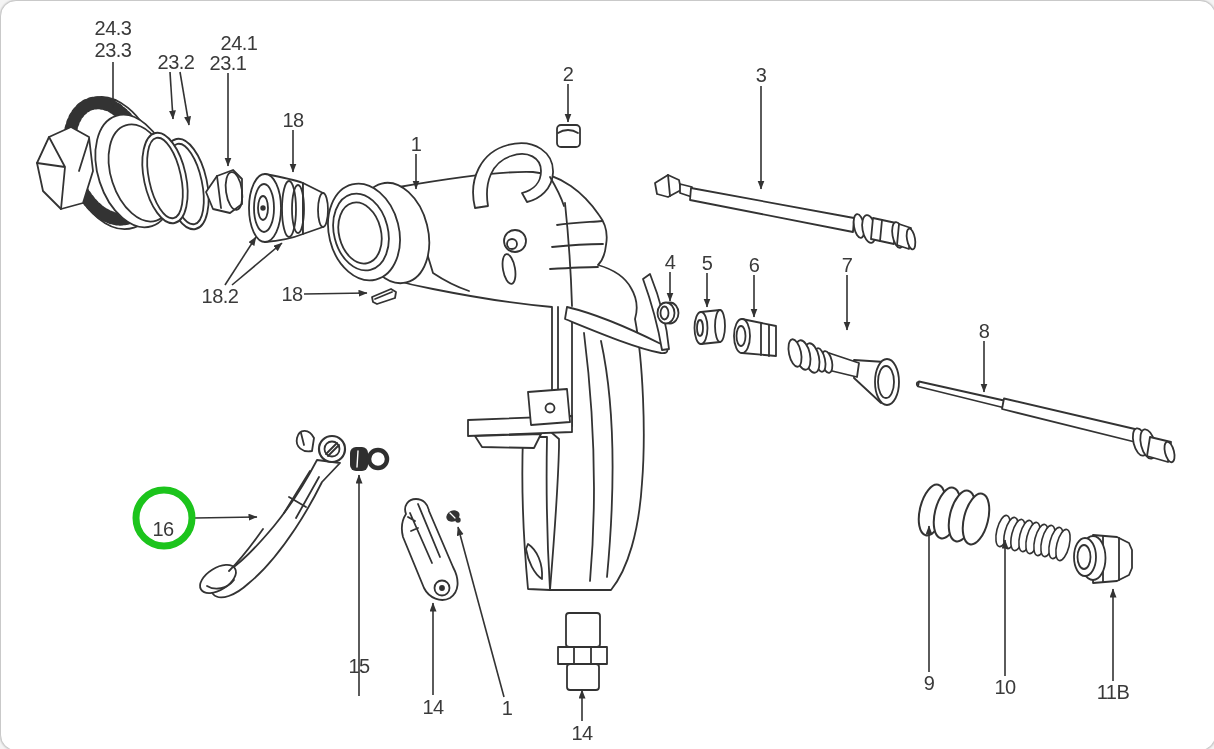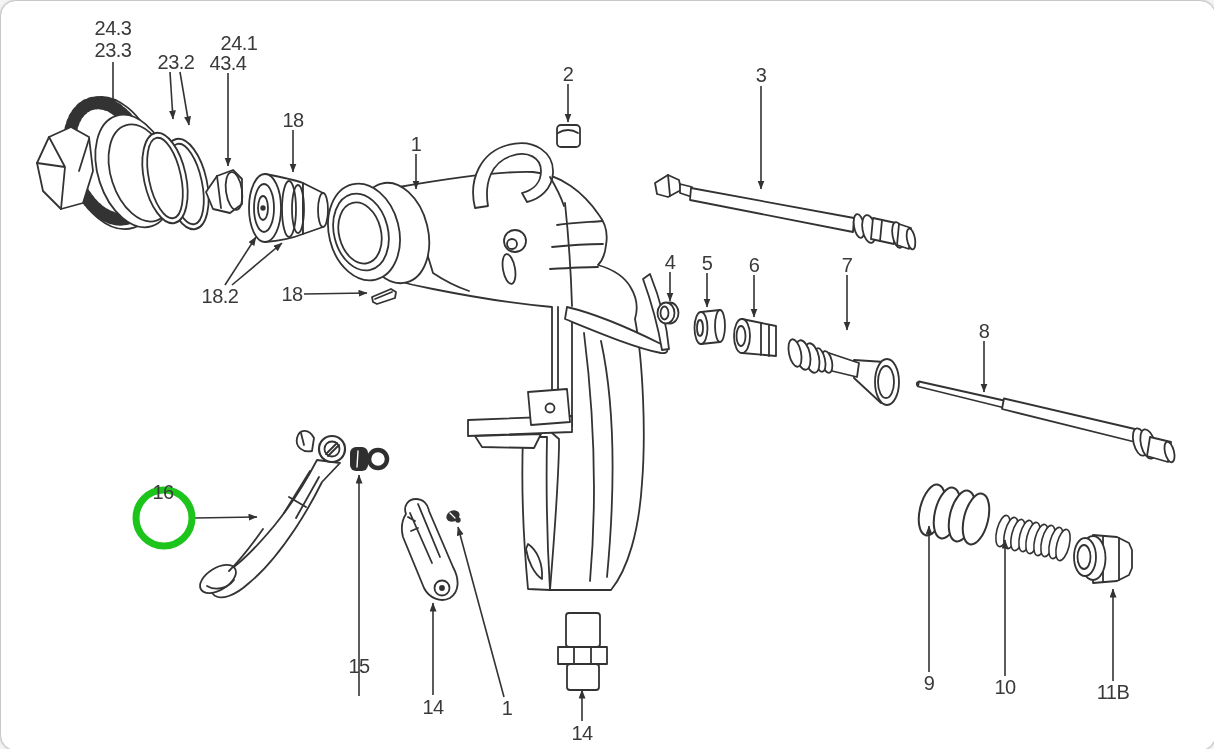--- a/index.html
+++ b/index.html
@@ -299,34 +299,34 @@
     <line x1="231" y1="284" x2="281" y2="242" marker-end="url(#arw)"></line>
   </g>
 
   <circle cx="163" cy="517" r="28" fill="none" stroke="#1cc41c" stroke-width="7"></circle>
 </svg>
 
 <div class="lbl" style="left:112px;top:27px">24.3</div>
 <div class="lbl" style="left:112px;top:49px">23.3</div>
 <div class="lbl" style="left:175px;top:61px">23.2</div>
 <div class="lbl" style="left:238px;top:42px">24.1</div>
-<div class="lbl" style="left:227px;top:62px">43.4</div>
+<div class="lbl" style="left:227px;top:62px">23.1</div>
 <div class="lbl" style="left:292px;top:119px">18</div>
 <div class="lbl" style="left:415px;top:143px">1</div>
 <div class="lbl" style="left:567px;top:73px">2</div>
 <div class="lbl" style="left:760px;top:74px">3</div>
 <div class="lbl" style="left:219px;top:295px">18.2</div>
 <div class="lbl" style="left:291px;top:293px">18</div>
 <div class="lbl" style="left:669px;top:261px">4</div>
 <div class="lbl" style="left:706px;top:262px">5</div>
 <div class="lbl" style="left:753px;top:264px">6</div>
 <div class="lbl" style="left:846px;top:264px">7</div>
 <div class="lbl" style="left:983px;top:330px">8</div>
 <div class="lbl" style="left:928px;top:682px">9</div>
 <div class="lbl" style="left:1004px;top:686px">10</div>
 <div class="lbl" style="left:1112px;top:691px">11B</div>
 <div class="lbl" style="left:581px;top:732px">14</div>
 <div class="lbl" style="left:506px;top:707px">1</div>
 <div class="lbl" style="left:432px;top:706px">14</div>
 <div class="lbl" style="left:358px;top:665px">15</div>
-<div class="lbl" style="left:162px;top:491px">16</div>
+<div class="lbl" style="left:162px;top:528px">16</div>
 
 </div>
 
 </body></html>

